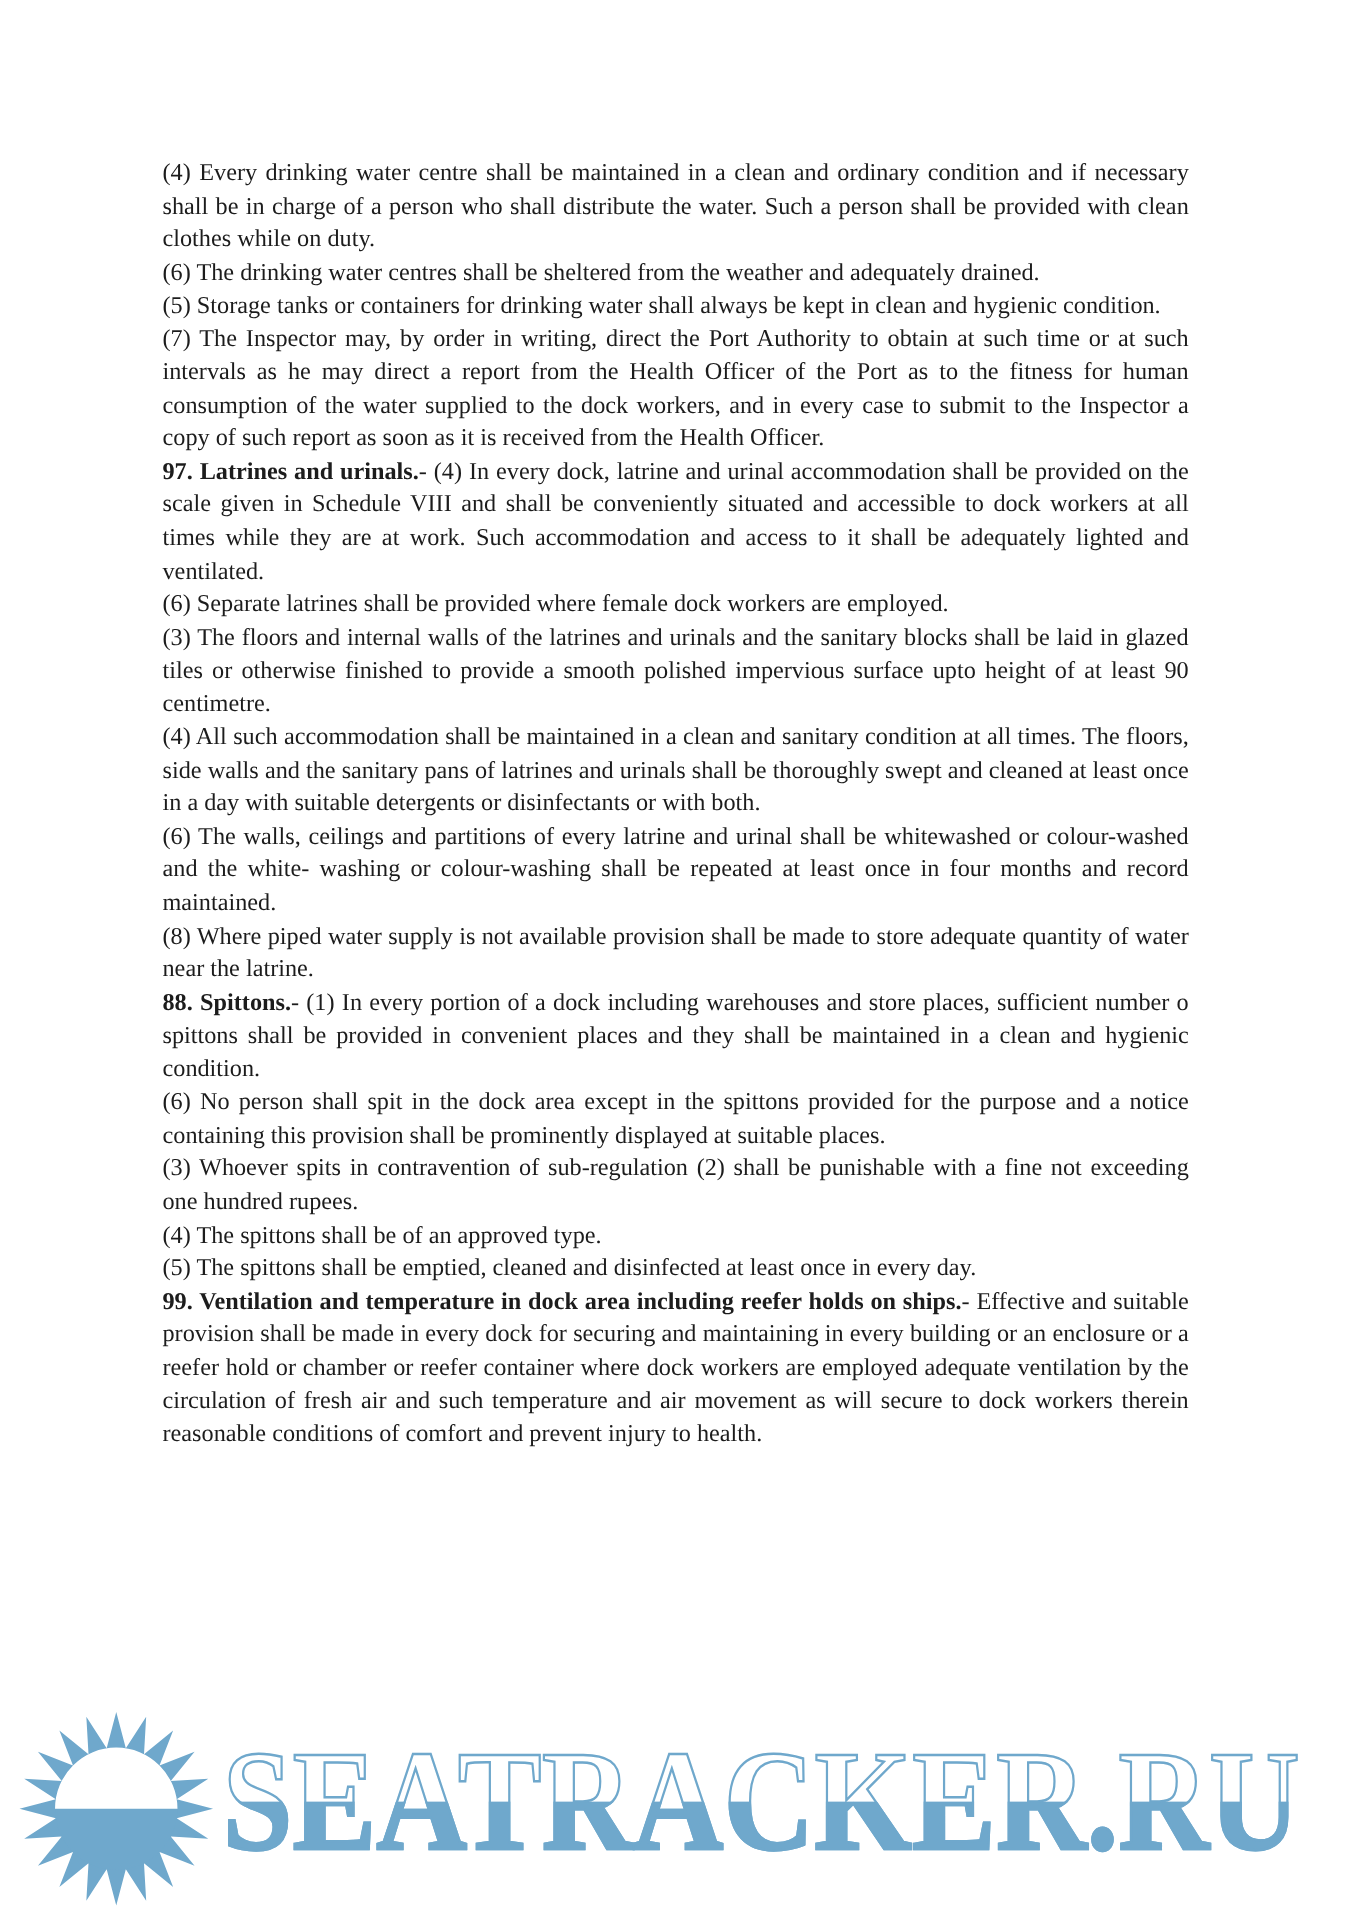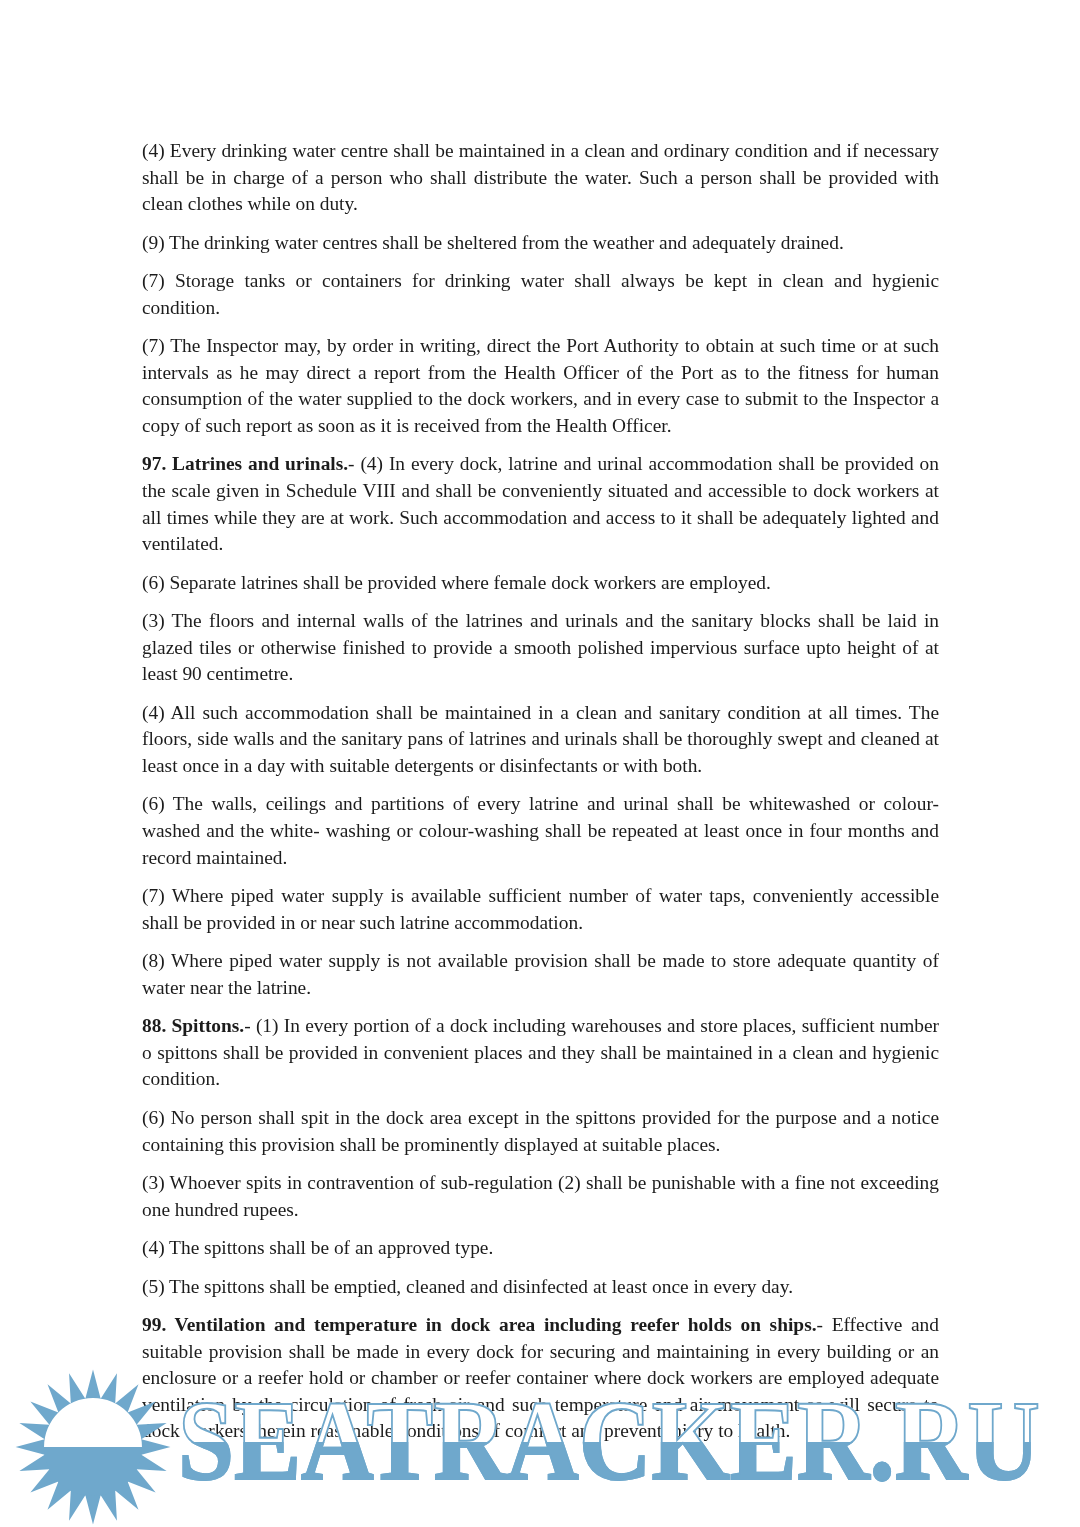--- a/index.html
+++ b/index.html
@@ -20,21 +20,21 @@
     left: 130px;
     top: 126px;
     width: 821px;
     font-size: 19.4px;
     line-height: 26.55px;
     color: #1c1c1c;
     text-align: justify;
     text-align-last: left;
   }
   .textblock p {
-    margin: 12px;
+    margin: 0;
     padding: 0;
   }
   .textblock b {
     font-weight: bold;
     font-family: Liberation Serif, serif;
   }
   .watermark {
     position: absolute;
     left: 14px;
     top: 1368px;
@@ -64,29 +64,28 @@
     transform-origin: left center;
   }
 </style>
 </head>
 <body>
 
 <div class="page">
 
   <div class="textblock">
     <p><b></b><span>(4) Every drinking water centre shall be maintained in a clean and ordinary condition and if necessary shall be in charge of a person who shall distribute the water. Such a person shall be provided with clean clothes while on duty.</span></p>
-    <p><b></b><span>(9) The drinking water centres shall be sheltered from the weather and adequately drained.</span></p>
-    <p><b></b><span>(7) Storage tanks or containers for drinking water shall always be kept in clean and hygienic condition.</span></p>
+    <p><b></b><span>(6) The drinking water centres shall be sheltered from the weather and adequately drained.</span></p>
+    <p><b></b><span>(5) Storage tanks or containers for drinking water shall always be kept in clean and hygienic condition.</span></p>
     <p><b></b><span>(7) The Inspector may, by order in writing, direct the Port Authority to obtain at such time or at such intervals as he may direct a report from the Health Officer of the Port as to the fitness for human consumption of the water supplied to the dock workers, and in every case to submit to the Inspector a copy of such report as soon as it is received from the Health Officer.</span></p>
     <p><b>97. Latrines and urinals.</b><span>- (4) In every dock, latrine and urinal accommodation shall be provided on the scale given in Schedule VIII and shall be conveniently situated and accessible to dock workers at all times while they are at work. Such accommodation and access to it shall be adequately lighted and ventilated.</span></p>
     <p><b></b><span>(6) Separate latrines shall be provided where female dock workers are employed.</span></p>
     <p><b></b><span>(3) The floors and internal walls of the latrines and urinals and the sanitary blocks shall be laid in glazed tiles or otherwise finished to provide a smooth polished impervious surface upto height of at least 90 centimetre.</span></p>
     <p><b></b><span>(4) All such accommodation shall be maintained in a clean and sanitary condition at all times. The floors, side walls and the sanitary pans of latrines and urinals shall be thoroughly swept and cleaned at least once in a day with suitable detergents or disinfectants or with both.</span></p>
     <p><b></b><span>(6) The walls, ceilings and partitions of every latrine and urinal shall be whitewashed or colour-washed and the white- washing or colour-washing shall be repeated at least once in four months and record maintained.</span></p>
-    <p><b></b><span>(7) Where piped water supply is available sufficient number of water taps, conveniently accessible shall be provided in or near such latrine accommodation.</span></p>
     <p><b></b><span>(8) Where piped water supply is not available provision shall be made to store adequate quantity of water near the latrine.</span></p>
     <p><b>88. Spittons.</b><span>- (1) In every portion of a dock including warehouses and store places, sufficient number o spittons shall be provided in convenient places and they shall be maintained in a clean and hygienic condition.</span></p>
     <p><b></b><span>(6) No person shall spit in the dock area except in the spittons provided for the purpose and a notice containing this provision shall be prominently displayed at suitable places.</span></p>
     <p><b></b><span>(3) Whoever spits in contravention of sub-regulation (2) shall be punishable with a fine not exceeding one hundred rupees.</span></p>
     <p><b></b><span>(4) The spittons shall be of an approved type.</span></p>
     <p><b></b><span>(5) The spittons shall be emptied, cleaned and disinfected at least once in every day.</span></p>
     <p><b>99. Ventilation and temperature in dock area including reefer holds on ships.</b><span>- Effective and suitable provision shall be made in every dock for securing and maintaining in every building or an enclosure or a reefer hold or chamber or reefer container where dock workers are employed adequate ventilation by the circulation of fresh air and such temperature and air movement as will secure to dock workers therein reasonable conditions of comfort and prevent injury to health.</span></p>
   </div>
 
   <div class="watermark">

